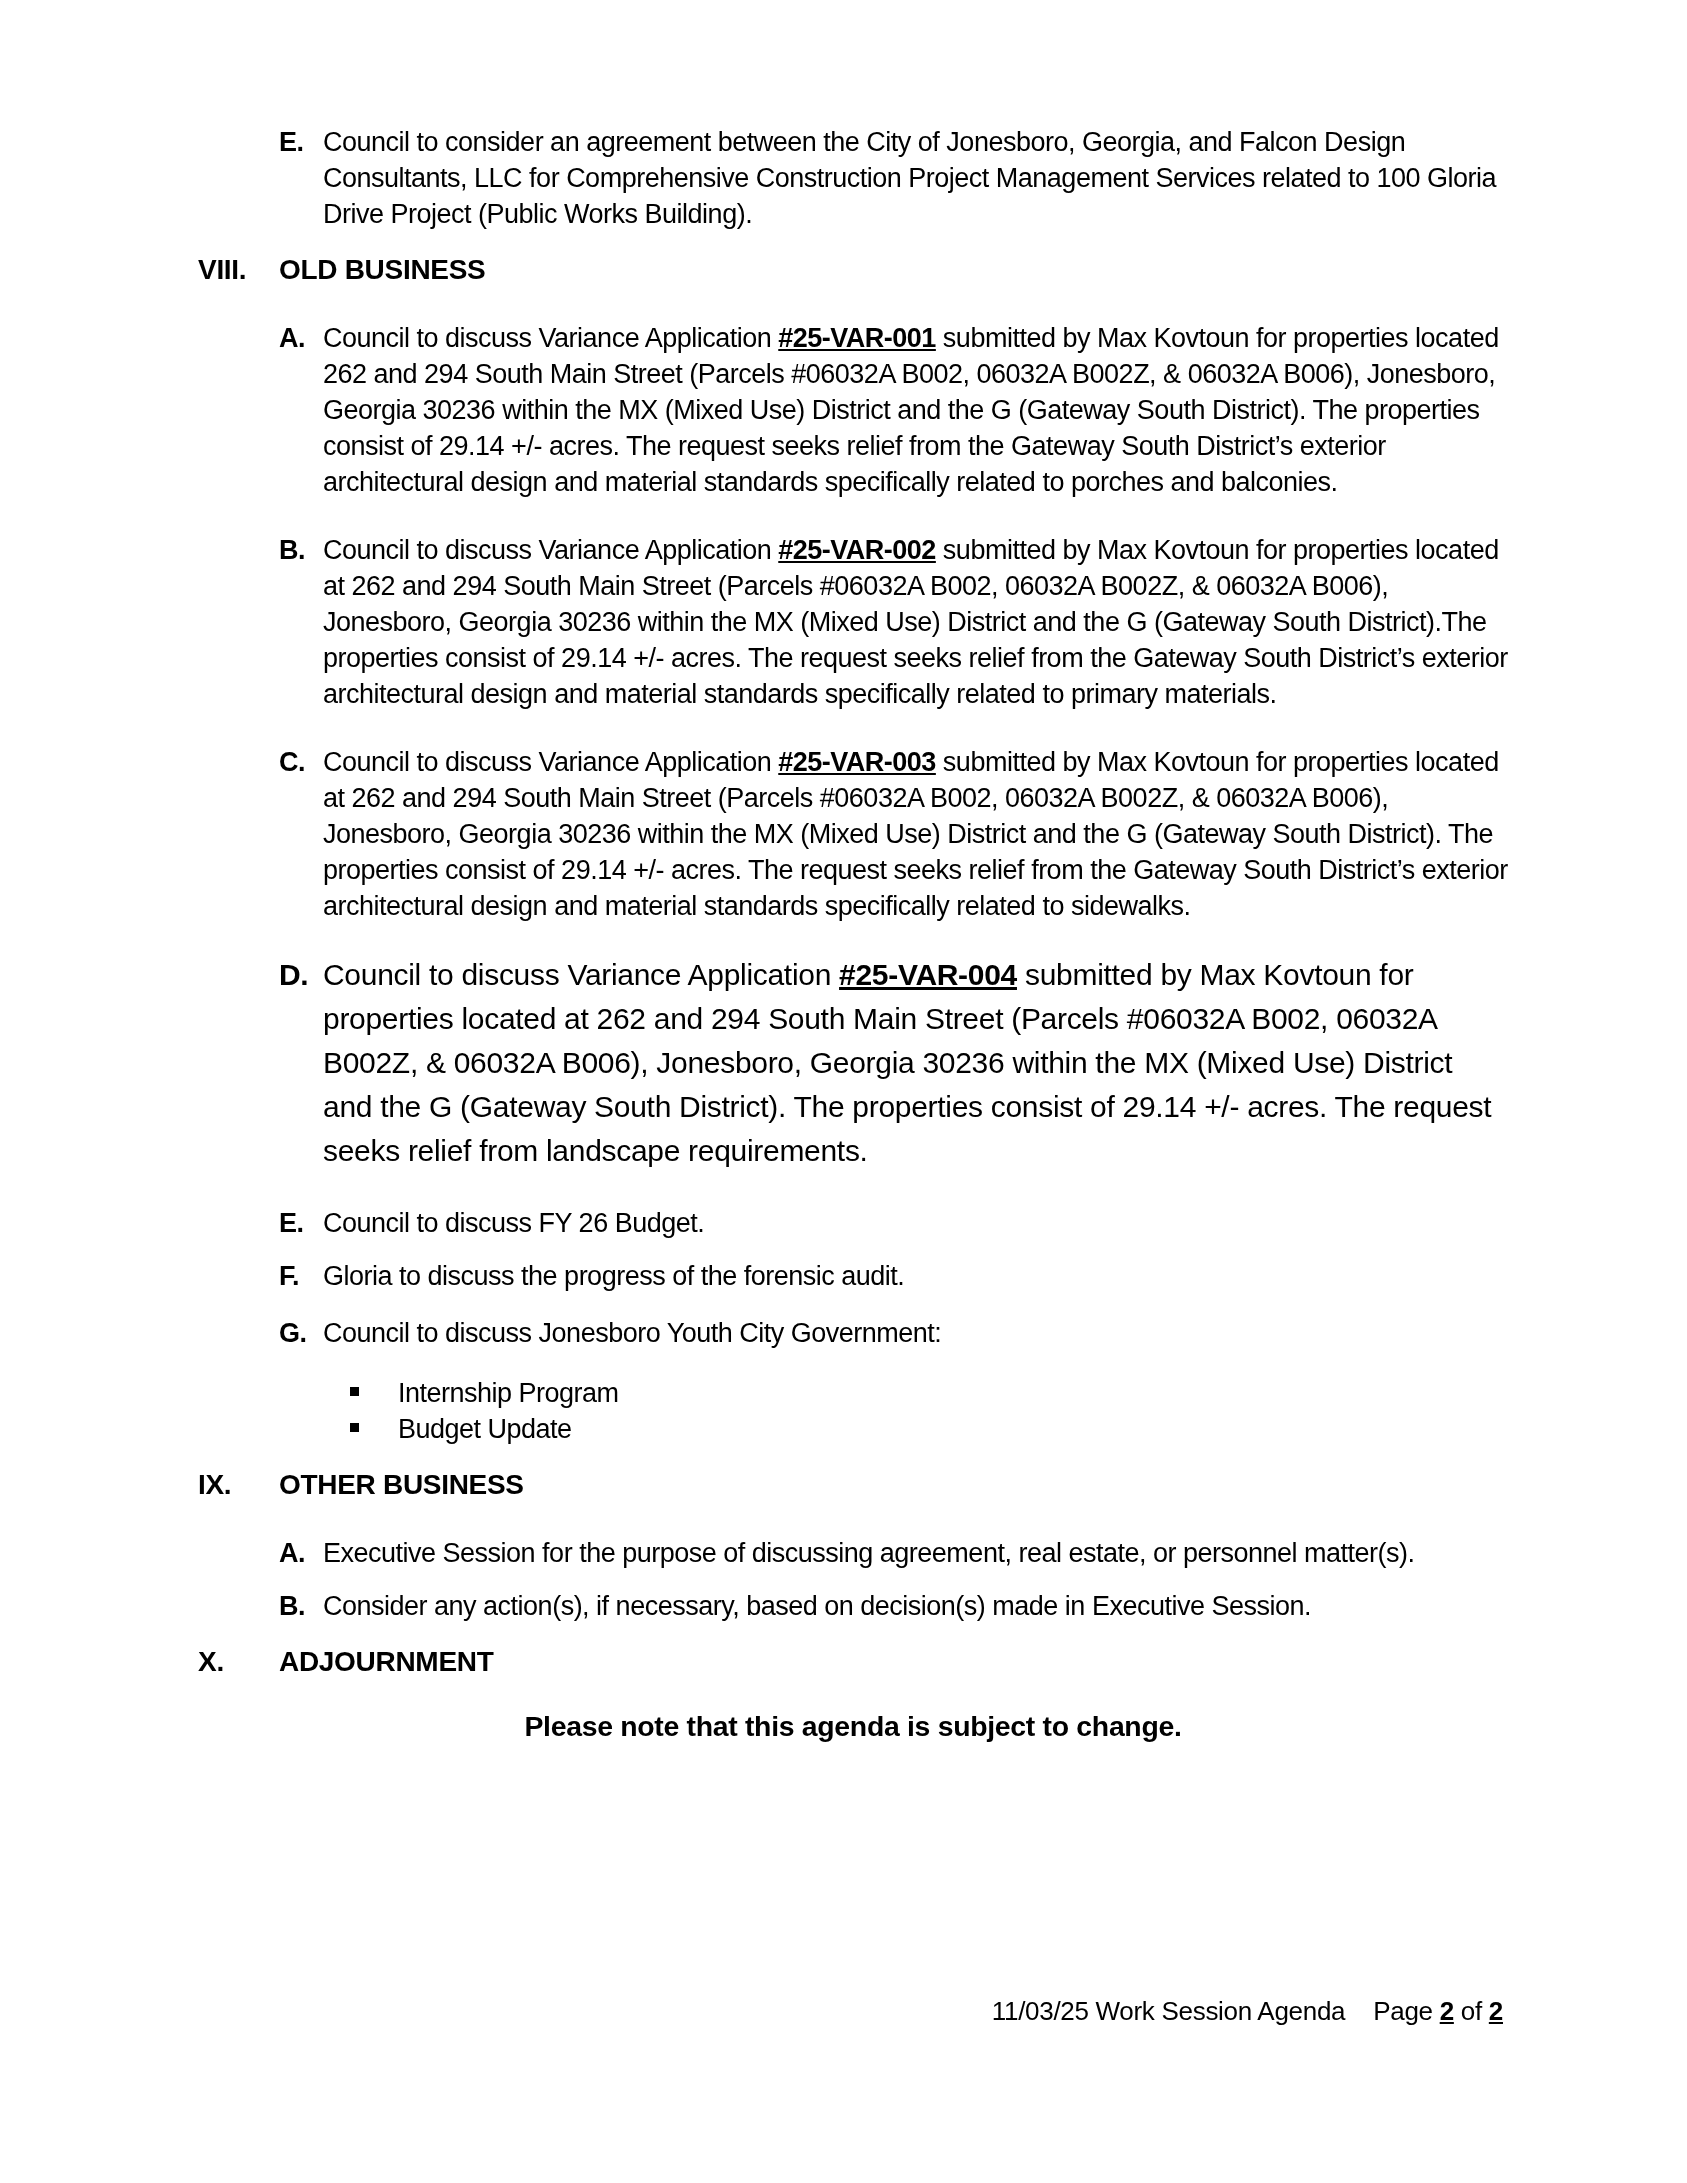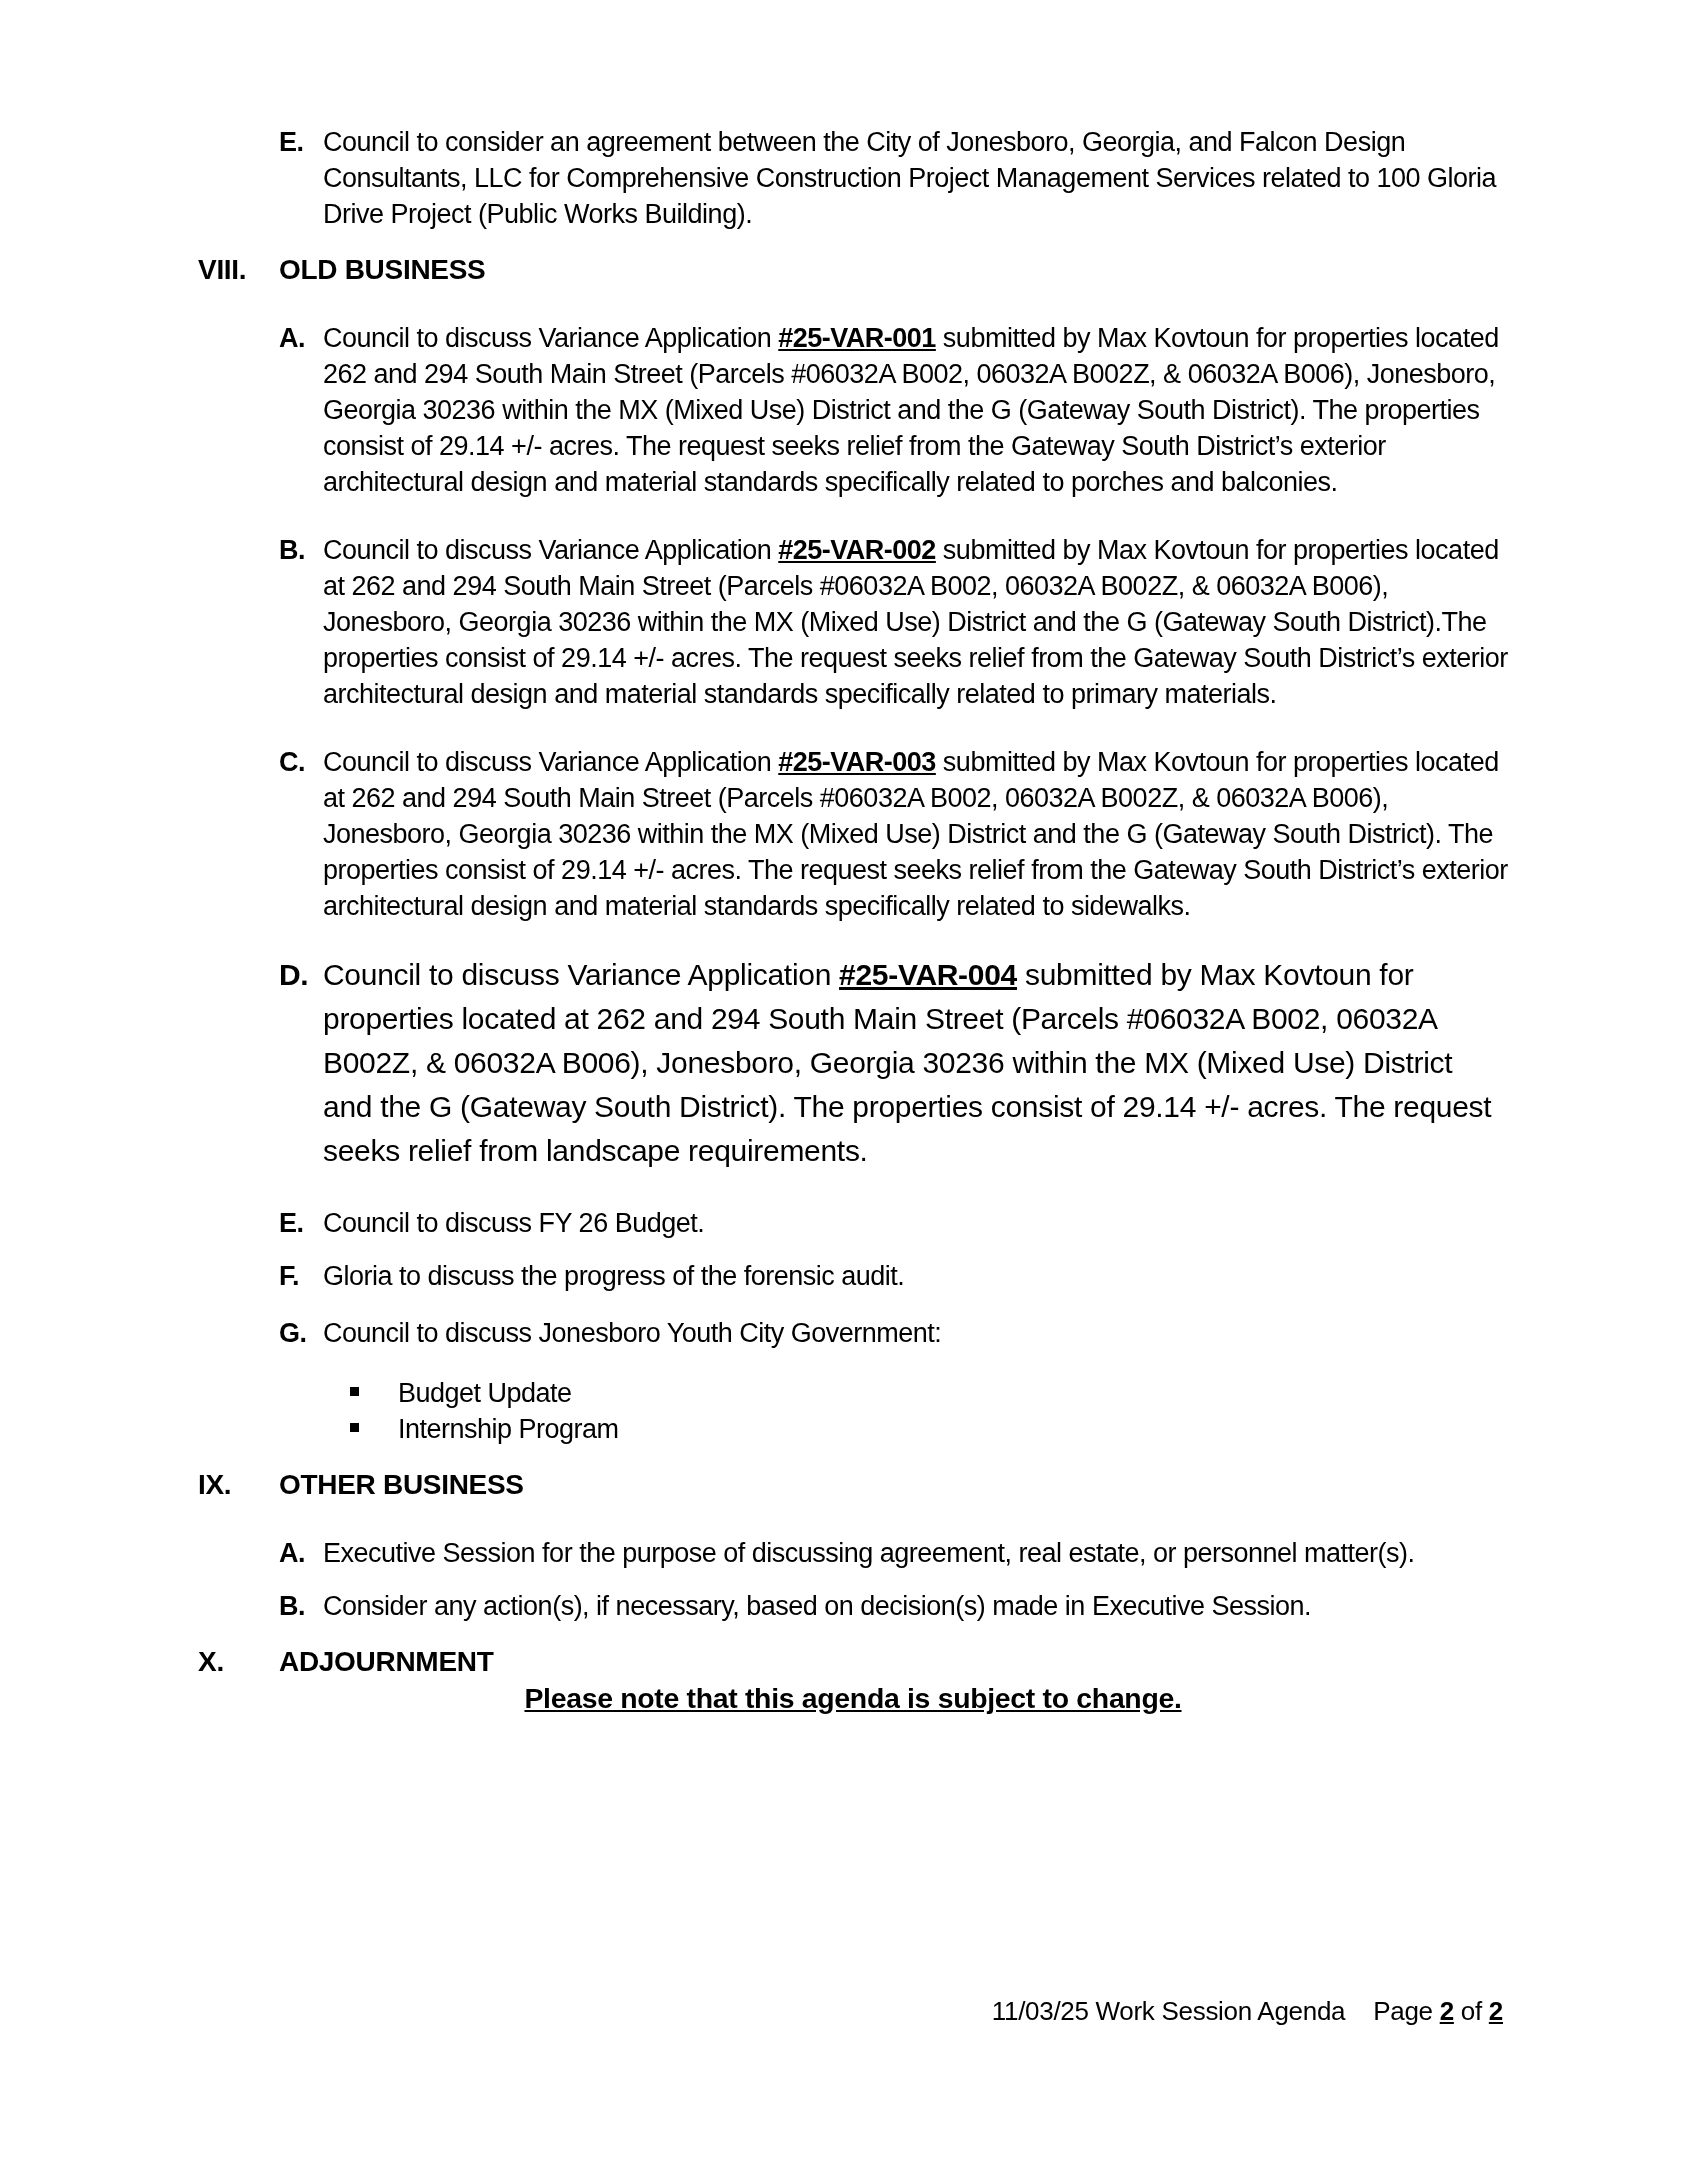--- a/index.html
+++ b/index.html
@@ -69,25 +69,25 @@
   .bullet-row .sq {
     position: absolute;
     left: 0;
     top: 12px;
     width: 9.3px;
     height: 9.3px;
     background: #000;
   }
 
   .note {
+    margin-top: 28px;
     text-align: center;
     font-weight: 700;
     font-size: 28.4px;
     letter-spacing: -0.3px;
-    text-decoration: underline;
   }
 
   .footer {
     position: absolute;
     top: 1996px;
     right: 184px;
     font-size: 26px;
     letter-spacing: -0.3px;
     white-space: nowrap;
   }
@@ -140,25 +140,25 @@
     </div>
 
     <div class="item mt-g">
       <span class="lbl">G.</span>
       <span>Council to discuss Jonesboro Youth City Government:</span>
     </div>
 
     <div class="bullets">
       <div class="bullet-row">
         <span class="sq"></span>
-        <span>Budget Update</span>
+        <span>Internship Program</span>
       </div>
       <div class="bullet-row">
         <span class="sq"></span>
-        <span>Internship Program</span>
+        <span>Budget Update</span>
       </div>
     </div>
 
     <div class="section-head mt-sec">
       <span class="numeral">IX.</span>
       <span>OTHER BUSINESS</span>
     </div>
 
     <div class="item mt-item">
       <span class="lbl">A.</span>

